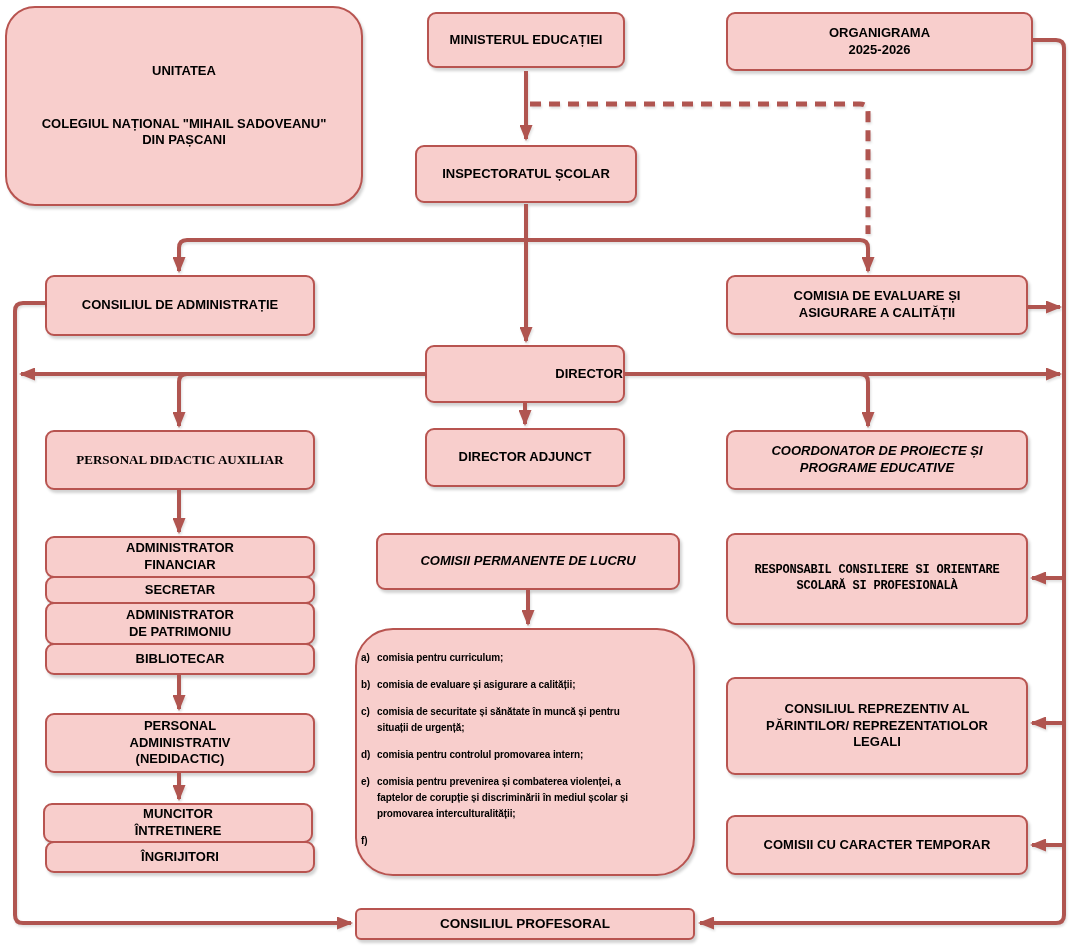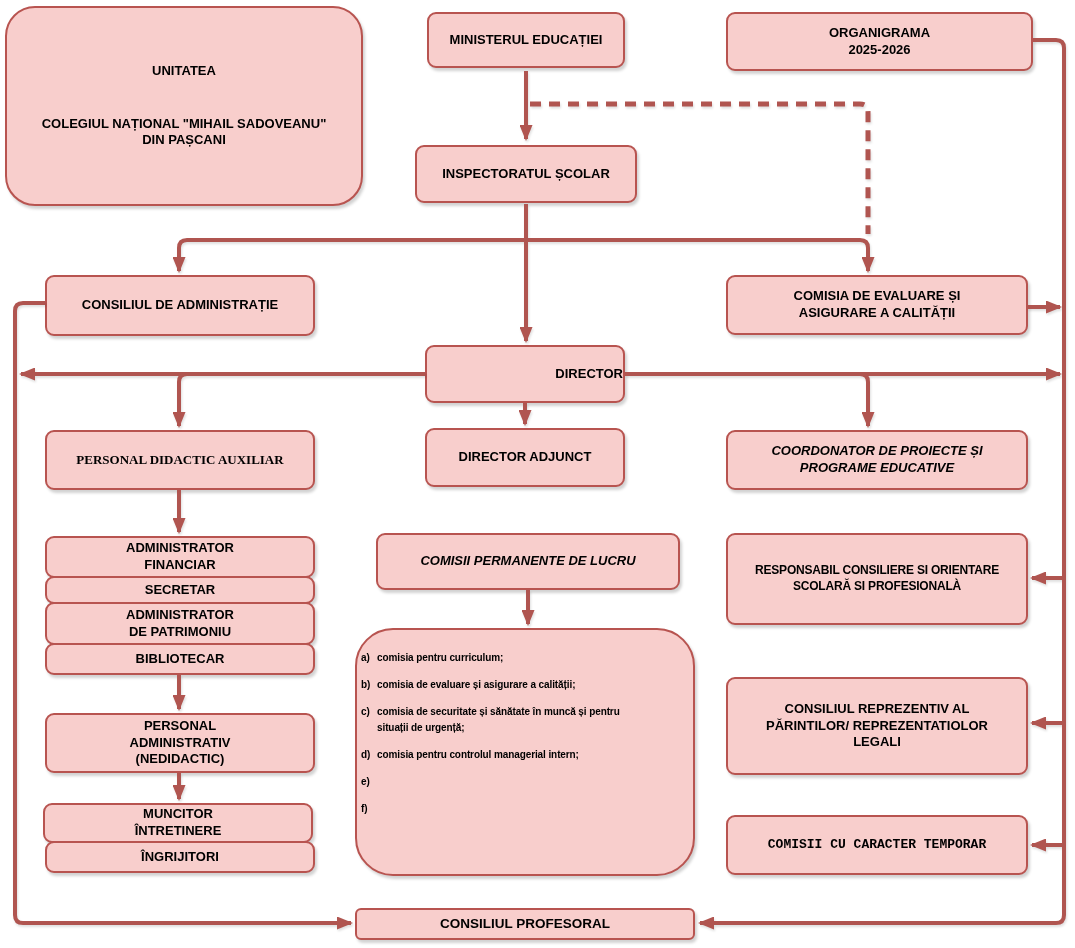--- a/index.html
+++ b/index.html
@@ -112,28 +112,30 @@
 </div>
 
 <div class="node" style="left:45px;top:643px;width:270px;height:32px;">
   <span>BIBLIOTECAR</span>
 </div>
 
 <div class="node" style="left:376px;top:533px;width:304px;height:57px;font-style:italic;">
   <span>COMISII PERMANENTE DE LUCRU</span>
 </div>
 
-<div class="node resp-size" style="left:726px;top:533px;width:302px;height:92px;">
+<div class="node resp-size" style="left:726px;top:533px;width:302px;height:92px;font-family:Liberation Mono, monospace;">
   <span>RESPONSABIL CONSILIERE SI ORIENTARE
 SCOLARĂ SI PROFESIONALÀ</span>
 </div>
 
 <div class="node list-round" style="left:355px;top:628px;width:340px;height:248px;">
   <div class="list-inner"><div class="citem"><span class="cmark">a)</span><span class="ctext">comisia pentru curriculum;</span></div><div class="citem"><span class="cmark">b)</span><span class="ctext">comisia de evaluare și asigurare a calității;</span></div><div class="citem"><span class="cmark">c)</span><span class="ctext">comisia de securitate și sănătate în muncă și pentru
-situații de urgență;</span></div><div class="citem"><span class="cmark">d)</span><span class="ctext">comisia pentru controlul managerial intern;</span></div><div class="citem"><span class="cmark">e)</span></div><div class="citem"><span class="cmark">f)</span></div></div>
+situații de urgență;</span></div><div class="citem"><span class="cmark">d)</span><span class="ctext">comisia pentru controlul promovarea intern;</span></div><div class="citem"><span class="cmark">e)</span><span class="ctext">comisia pentru prevenirea și combaterea violenței, a
+faptelor de corupție și discriminării în mediul școlar și
+promovarea interculturalității;</span></div><div class="citem"><span class="cmark">f)</span></div></div>
 </div>
 
 <div class="node" style="left:45px;top:713px;width:270px;height:60px;">
   <span>PERSONAL
 ADMINISTRATIV
 (NEDIDACTIC)</span>
 </div>
 
 <div class="node" style="left:726px;top:677px;width:302px;height:98px;">
   <span>CONSILIUL REPREZENTIV AL
@@ -143,21 +145,21 @@
 
 <div class="node" style="left:43px;top:803px;width:270px;height:40px;justify-content:center;">
   <span>MUNCITOR
 ÎNTRETINERE</span>
 </div>
 
 <div class="node" style="left:45px;top:841px;width:270px;height:32px;">
   <span>ÎNGRIJITORI</span>
 </div>
 
-<div class="node" style="left:726px;top:815px;width:302px;height:60px;font-family:Liberation Mono, monospace;">
+<div class="node" style="left:726px;top:815px;width:302px;height:60px;">
   <span>COMISII CU CARACTER TEMPORAR</span>
 </div>
 
 <div class="node prof-size" style="left:355px;top:908px;width:340px;height:32px;">
   <span>CONSILIUL PROFESORAL</span>
 </div>
 
 <svg class="wires" width="1075" height="948" viewBox="0 0 1075 948">
   <defs>
     <marker id="arr" markerWidth="16" markerHeight="13" refX="14" refY="6.5" orient="auto" markerUnits="userSpaceOnUse">

